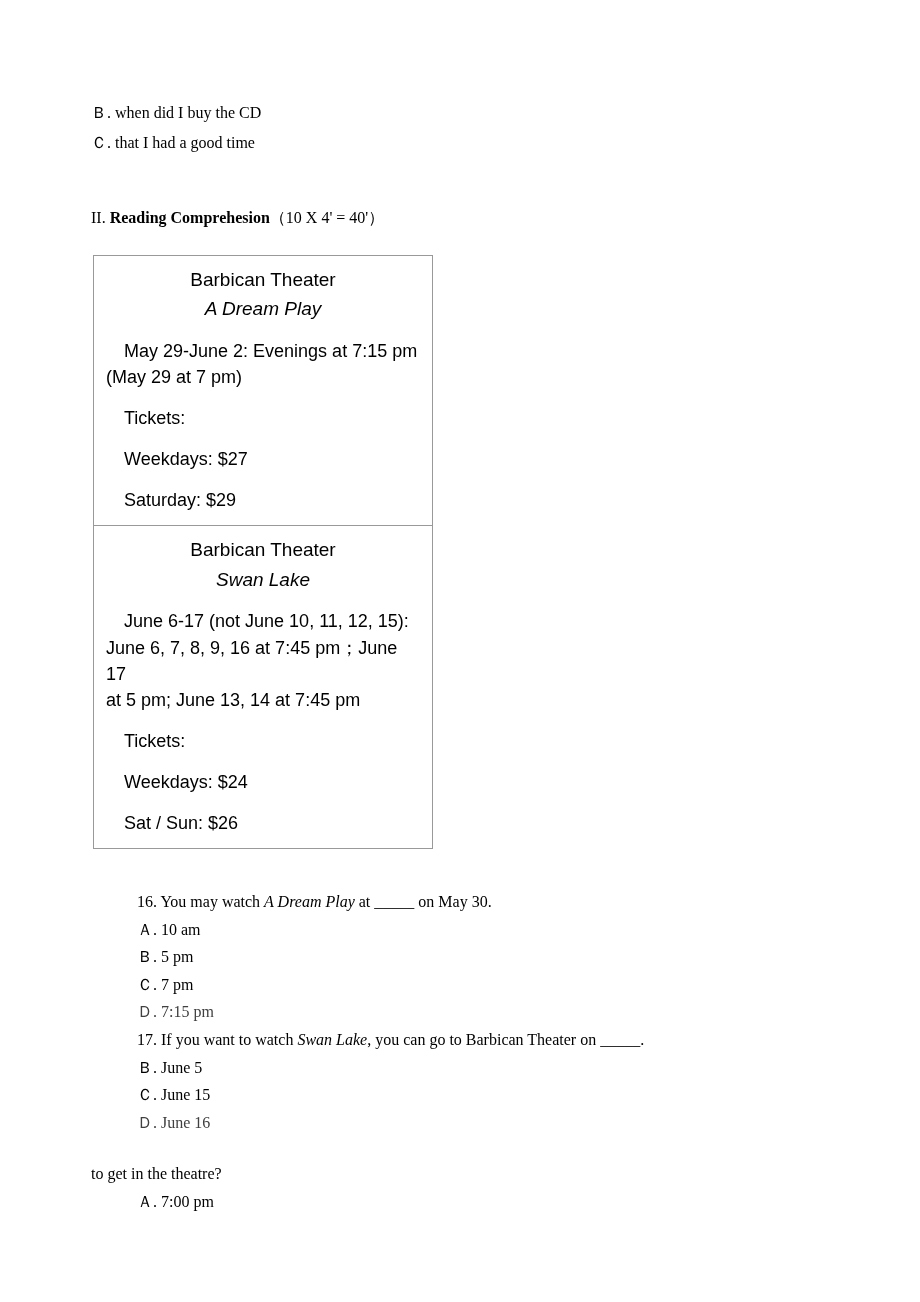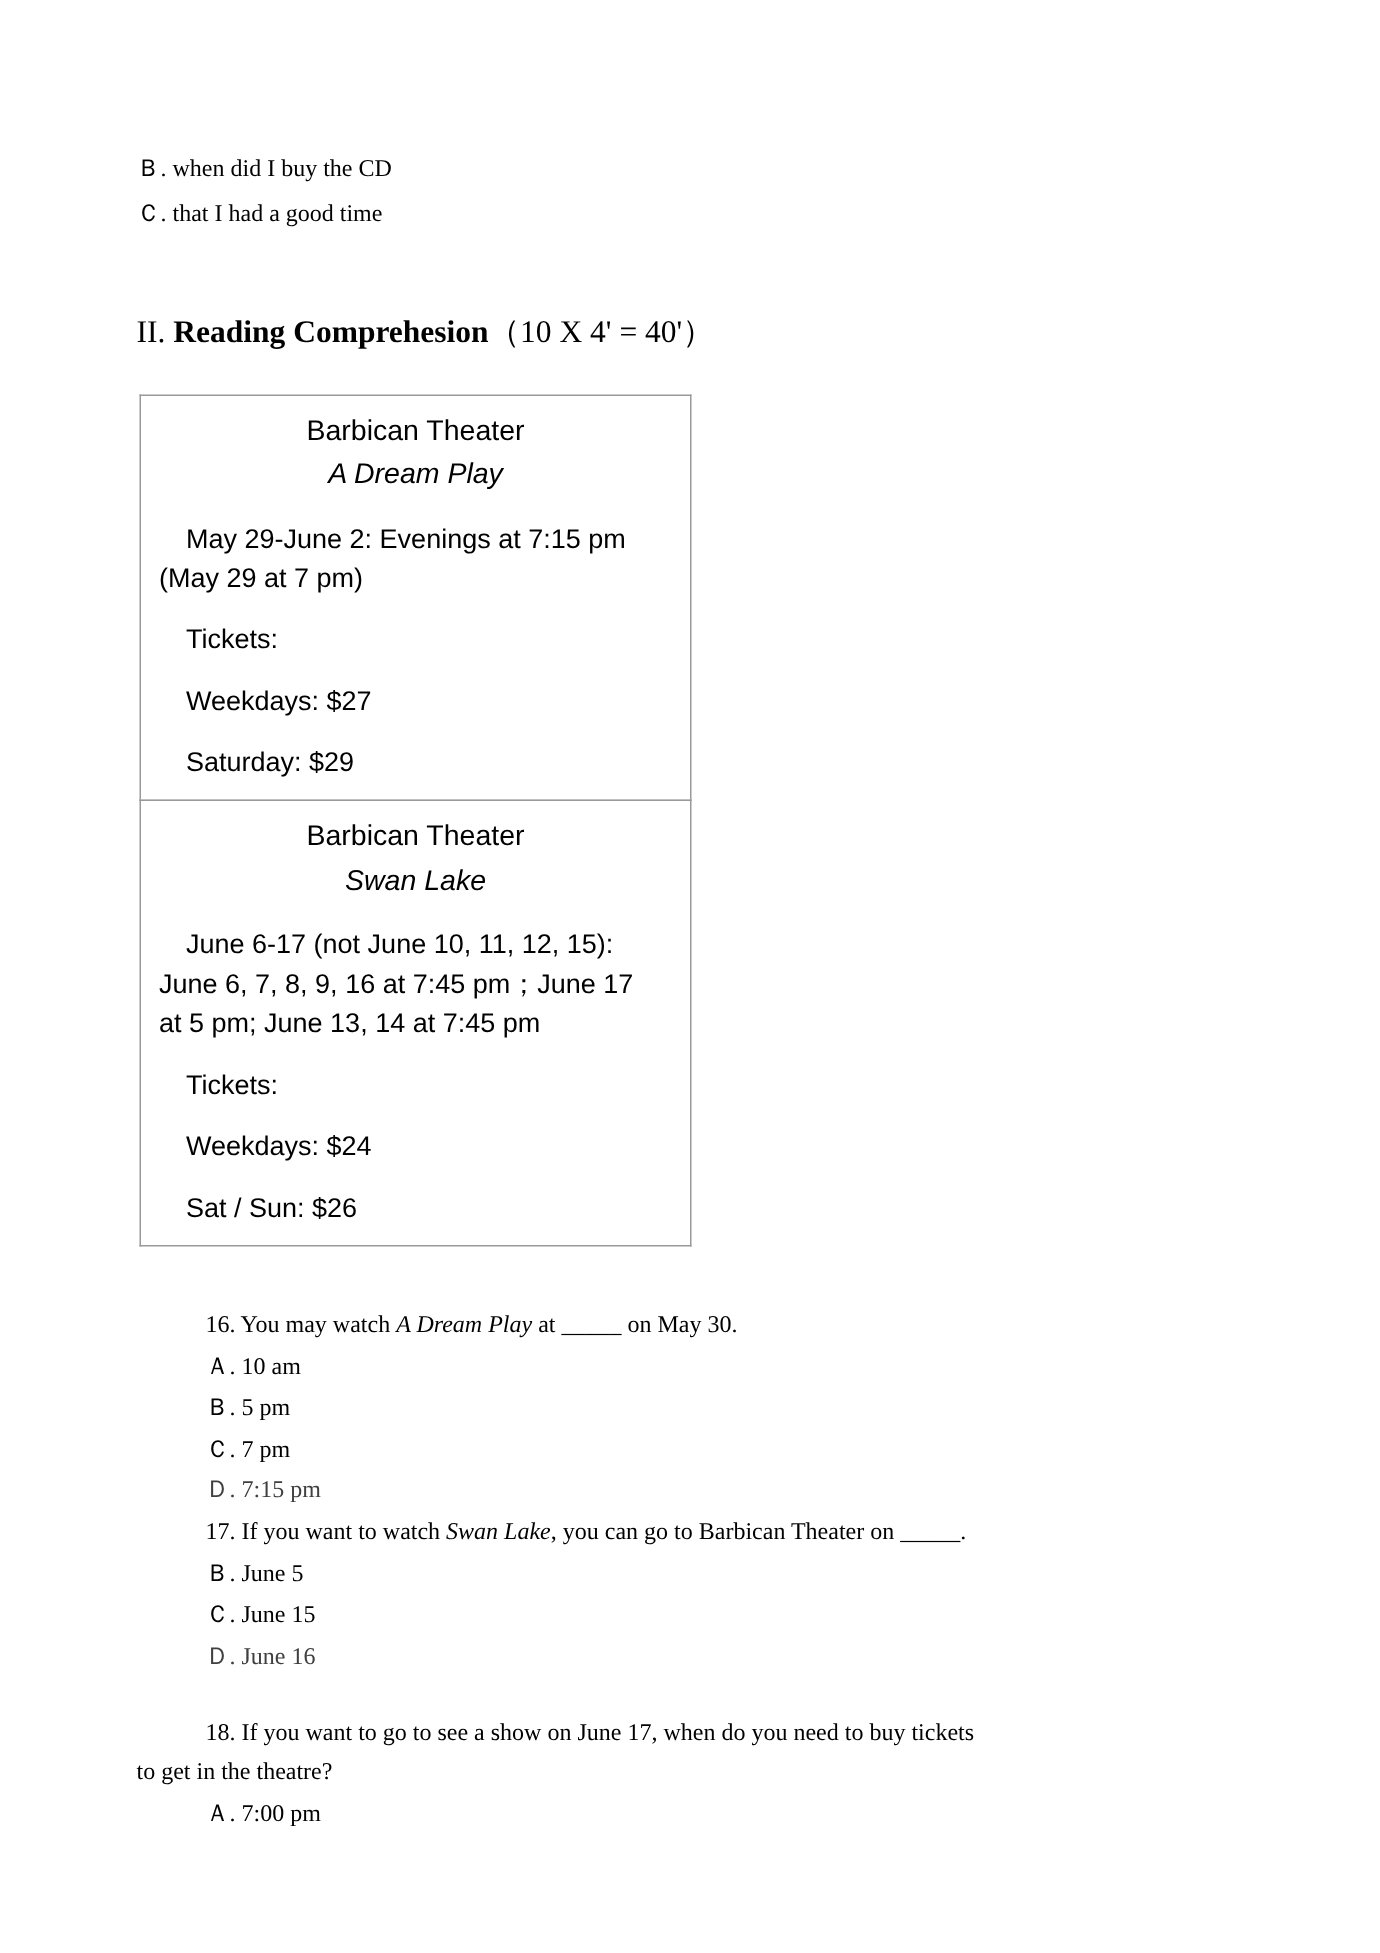--- a/index.html
+++ b/index.html
@@ -14,35 +14,35 @@
   }
   .page {
     padding: 100px 140px 60px 91px;
   }
   .option-line {
     margin: 0 0 4px 0;
   }
   .section-heading {
     margin-top: 50px;
     margin-bottom: 24px;
-    font-size: 21px;
+    font-size: 16px;
   }
   .section-heading .num {
     font-family: "SimSun", serif;
   }
   .section-heading .bold {
     font-weight: bold;
   }
   .tables-wrap {
     margin-left: 2px;
     margin-bottom: 40px;
   }
   .info-table {
     border-collapse: collapse;
-    width: 368px;
+    width: 340px;
     background: #fff;
   }
   .info-table td {
     border: 1px solid #999;
     padding: 10px 12px 12px 12px;
     font-family: Arial, Helvetica, sans-serif;
     font-size: 18px;
     line-height: 1.45;
     vertical-align: top;
   }
@@ -145,20 +145,19 @@
   <div class="q-block" style="margin-top:2px;">
     <div class="q-line">
       <span>17. If you want to watch </span><span class="italic">Swan Lake</span><span>, you can go to Barbican Theater on _____.</span>
     </div>
     <div class="q-line">Ｂ. June 5</div>
     <div class="q-line">Ｃ. June 15</div>
     <div class="q-line answer">Ｄ. June 16</div>
   </div>
 
   <div style="margin-top:26px;">
-    <div class="q18-line1">18. If you want to go to see a show on June 17, when do you need to buy tickets</div>
     <div class="q18-line2">to get in the theatre?</div>
     <div class="q-block">
       <div class="q-line">Ａ. 7:00 pm</div>
     </div>
   </div>
 
 </div>
 
 </body></html>

